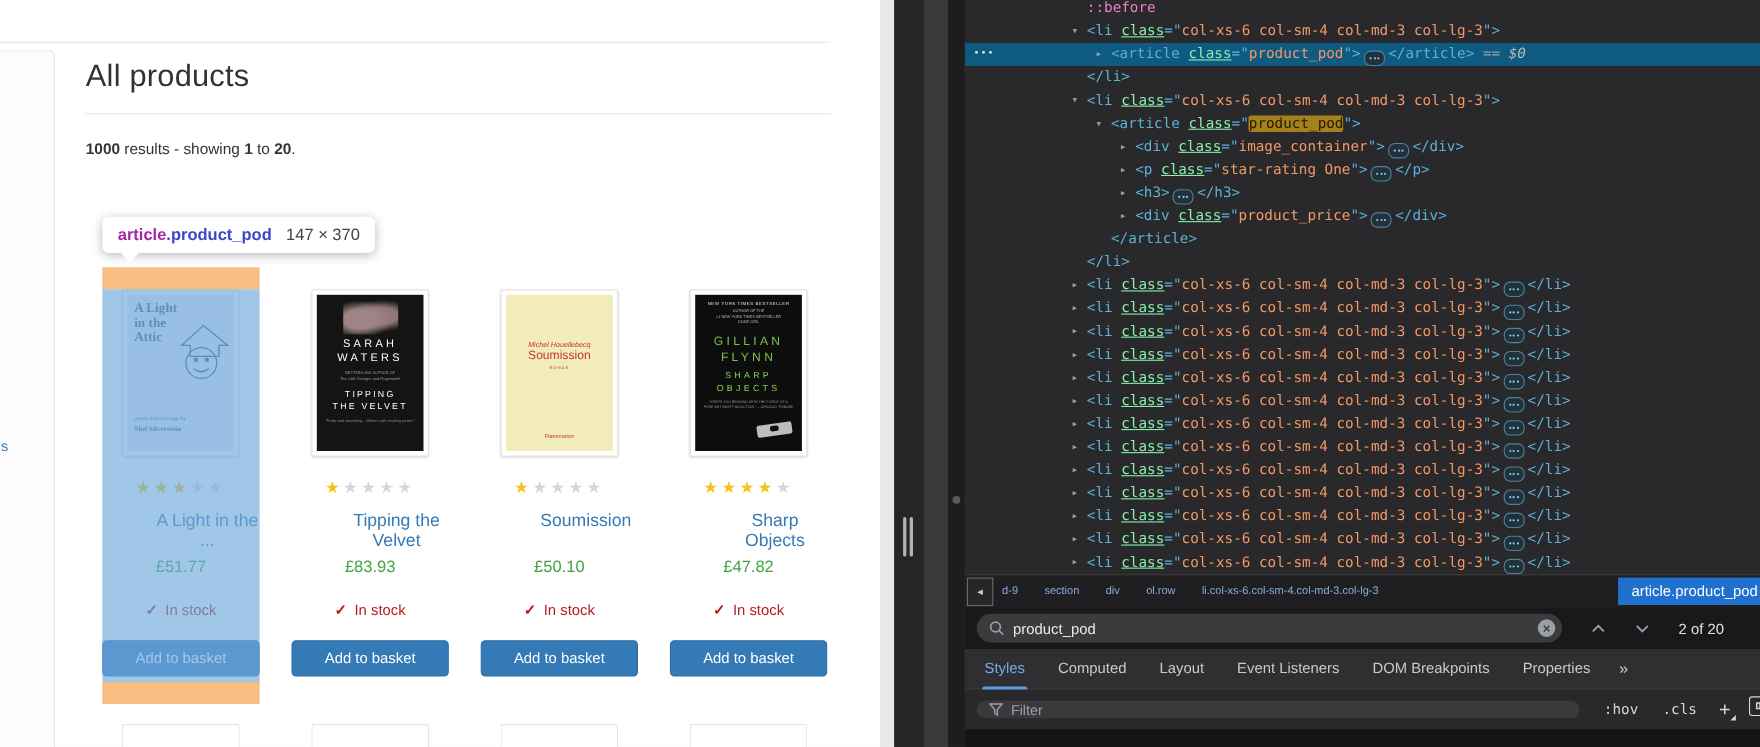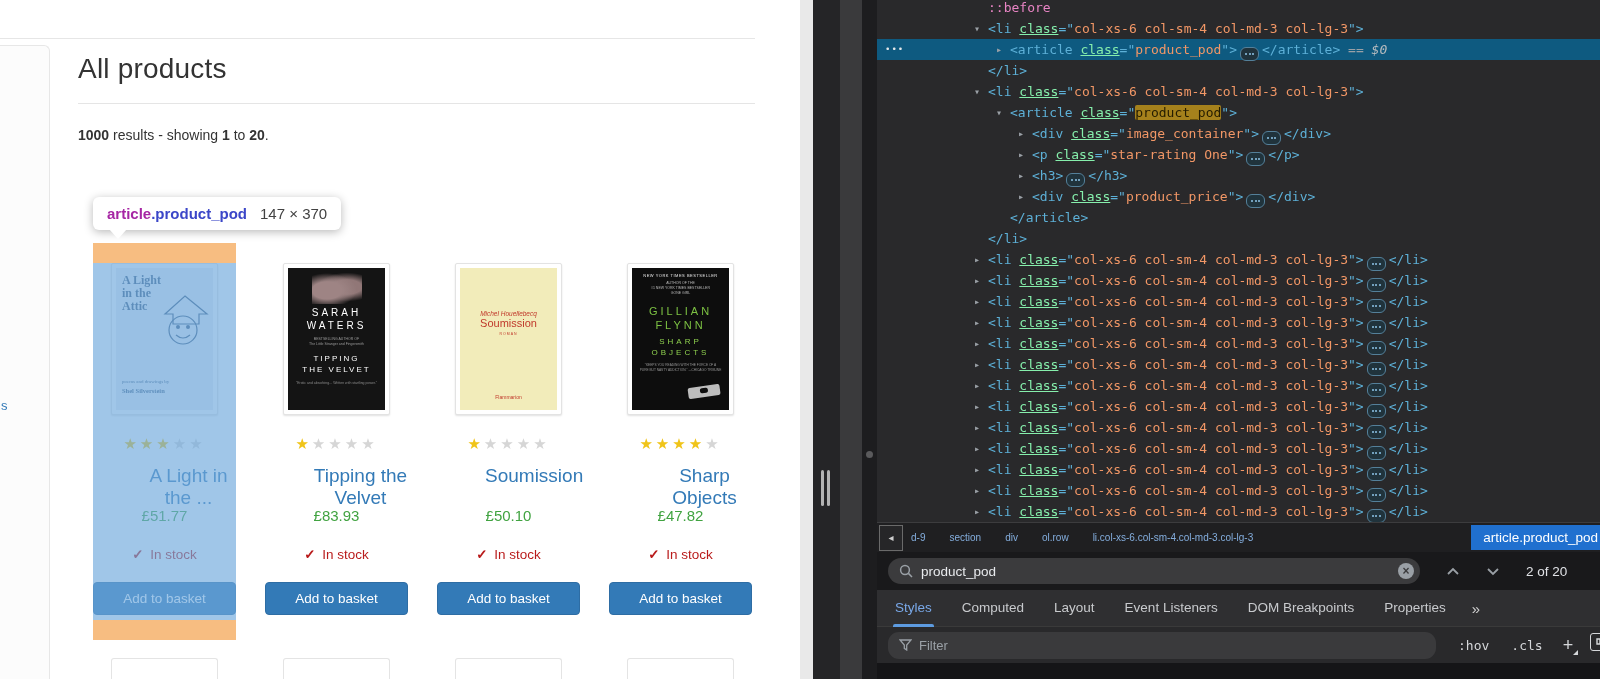--- a/index.html
+++ b/index.html
@@ -31,21 +31,21 @@
   .tt-class{color:#3b46c8;font-weight:700;}
   .tt-dims{color:#424242;}
   
   #products-row{position:absolute;left:15px;top:218px;display:flex;gap:29px;}
   .card{position:relative;width:143px;height:357px;text-align:center;}
   .thumb{width:107px;height:152px;margin:0 auto;background:#fff;border:1px solid #e3e3e3;border-radius:2px;
     box-shadow:0 1px 2px rgba(0,0,0,.12);box-sizing:border-box;padding:4px;display:flex;}
   .cov{flex:1;position:relative;overflow:hidden;}
   .stars{margin-top:20px;height:18px;font-size:15px;letter-spacing:3px;line-height:18px;}
   .stars .fill{color:#f0c419;} .stars .empty{color:#d6d6d6;}
-  .ptitle{display:block;margin-top:12px;font-size:19px;color:#337ab7;text-decoration:none;height:16px;padding-left:48px;}
+  .ptitle{display:block;margin-top:12px;font-size:16px;color:#337ab7;text-decoration:none;height:16px;padding-left:48px;}
   .price{margin-top:26px;font-size:15px;color:#41a341;}
   .stock{margin-top:22px;font-size:13.5px;color:#b91c1c;}
   .stock .check{font-weight:700;margin-right:3px;}
   .atb{margin-top:20px;width:100%;height:33px;background:#337ab7;border:1px solid #2e6da4;border-radius:4px;
     color:#fff;font-size:13.5px;font-family:"Liberation Sans",sans-serif;cursor:pointer;}
   .hl-main{position:absolute;left:0;right:0;top:0;bottom:0;background:rgba(111,168,220,.66);z-index:5;}
   .hl-top{position:absolute;left:0;right:0;top:-20px;height:20px;background:rgba(246,178,107,.85);z-index:5;}
   .hl-bot{position:absolute;left:0;right:0;top:100%;height:20px;background:rgba(246,178,107,.85);z-index:5;}
   .stub{position:absolute;top:613px;width:107px;height:30px;background:#fff;border:1px solid #e4e4e4;
     border-bottom:none;border-radius:3px 3px 0 0;box-sizing:border-box;}
@@ -121,21 +121,21 @@
     border-bottom:1px solid #3a3a3a;box-sizing:border-box;display:flex;align-items:center;}
   .dtab{position:relative;height:37px;line-height:35px;margin-left:30px;color:#c8cacd;font-size:13.5px;white-space:nowrap;}
   .dtab:first-child{margin-left:18px;}
   .dtab.active{color:#79a8e8;}
   .dtab.active::after{content:"";position:absolute;left:-2px;right:-2px;bottom:0;height:3px;
     background:#5d9be0;border-radius:2px 2px 0 0;}
   #tabs-more{margin-left:26px;color:#cfcfcf;font-size:15px;letter-spacing:-2px;}
   
   #dt-filterbar{position:absolute;left:0;top:627px;width:723px;height:36px;background:#29292b;
     display:flex;align-items:center;}
-  #filter-pill{flex:0 0 548px;height:27px;margin-left:11px;background:#3a3a3c;border-radius:11px;
+  #filter-pill{flex:0 0 548px;height:16px;margin-left:11px;background:#3a3a3c;border-radius:11px;
     display:flex;align-items:center;color:#9aa0a6;font-size:13px;}
   #filter-pill svg{margin:0 7px 0 11px;}
   .toggle-label{margin-left:22px;color:#d5d7da;font-size:13px;font-family:"DejaVu Sans Mono",monospace;}
   #plus-btn{position:relative;margin-left:20px;color:#d5d7da;font-size:18px;line-height:18px;}
   #plus-btn::after{content:"";position:absolute;right:-5px;bottom:-1px;width:0;height:0;
     border-left:5px solid transparent;border-bottom:5px solid #d5d7da;}
   #brush-btn{margin-left:22px;display:flex;}
   #cut-icon{position:absolute;right:-8px;top:633px;width:16px;height:16px;border:1.5px solid #d5d7da;border-radius:3px;}
   #dt-bottomstrip{position:absolute;left:0;top:663px;width:723px;height:16px;background:#151517;}
 </style>

